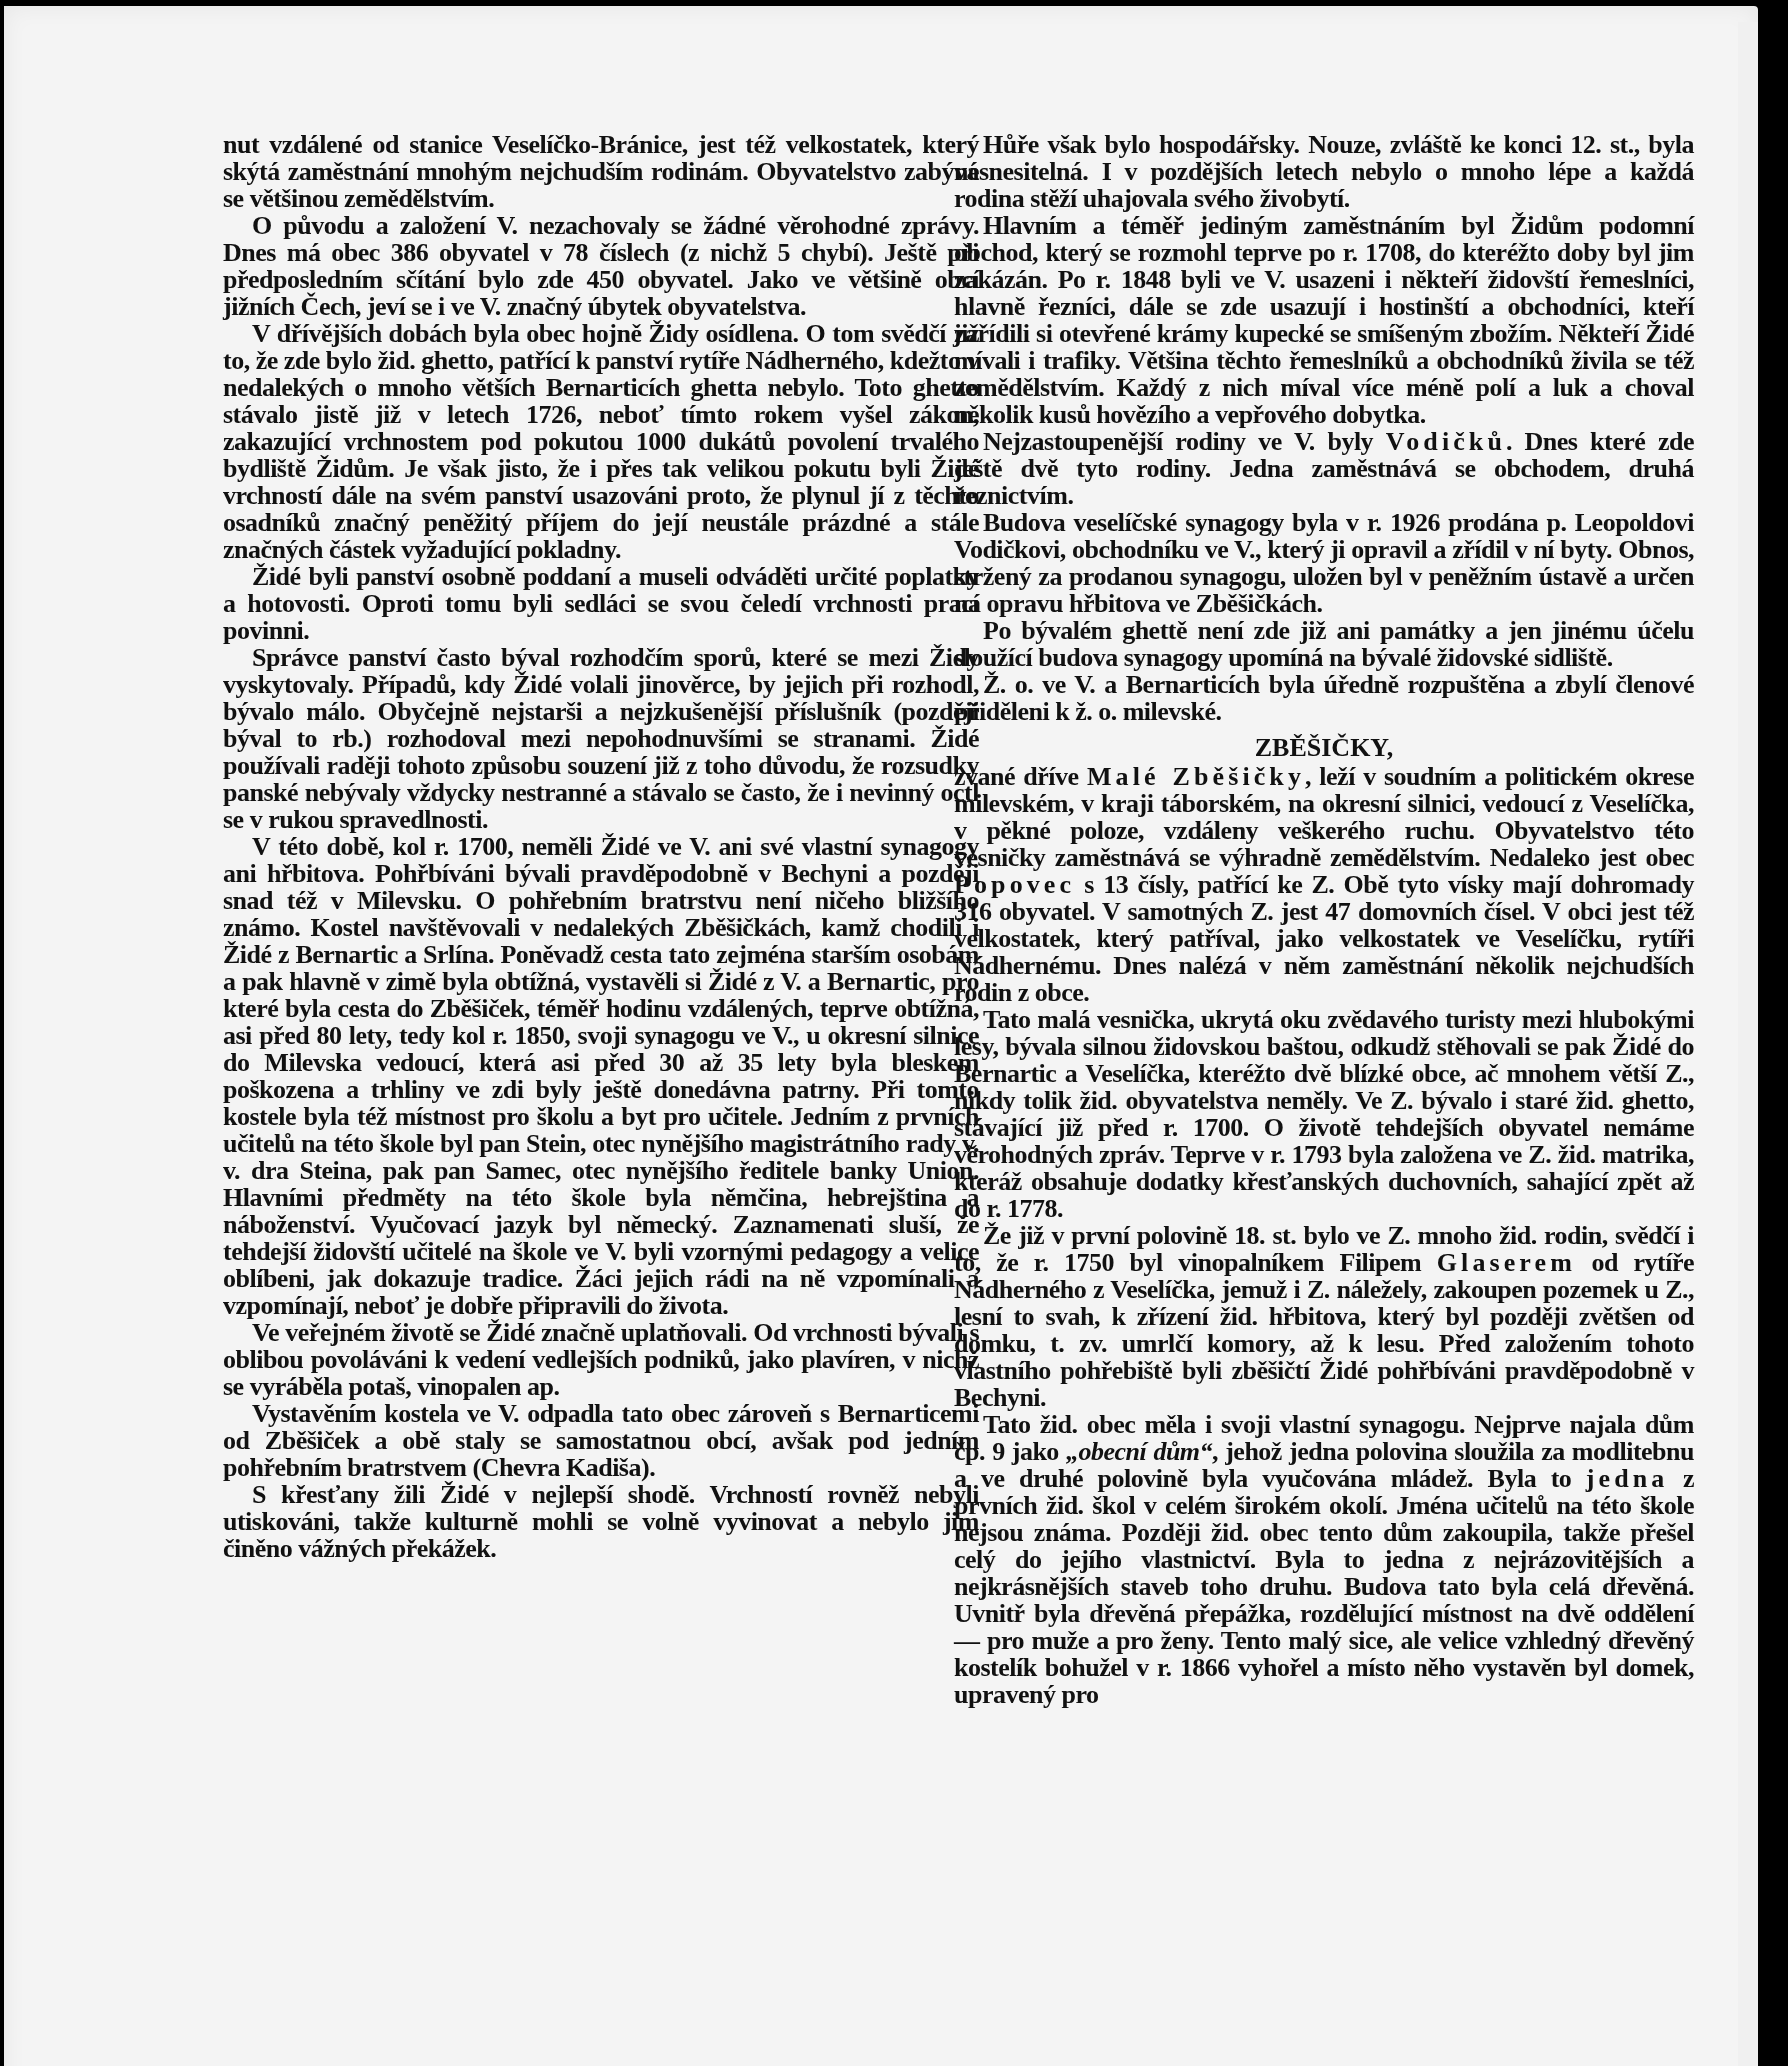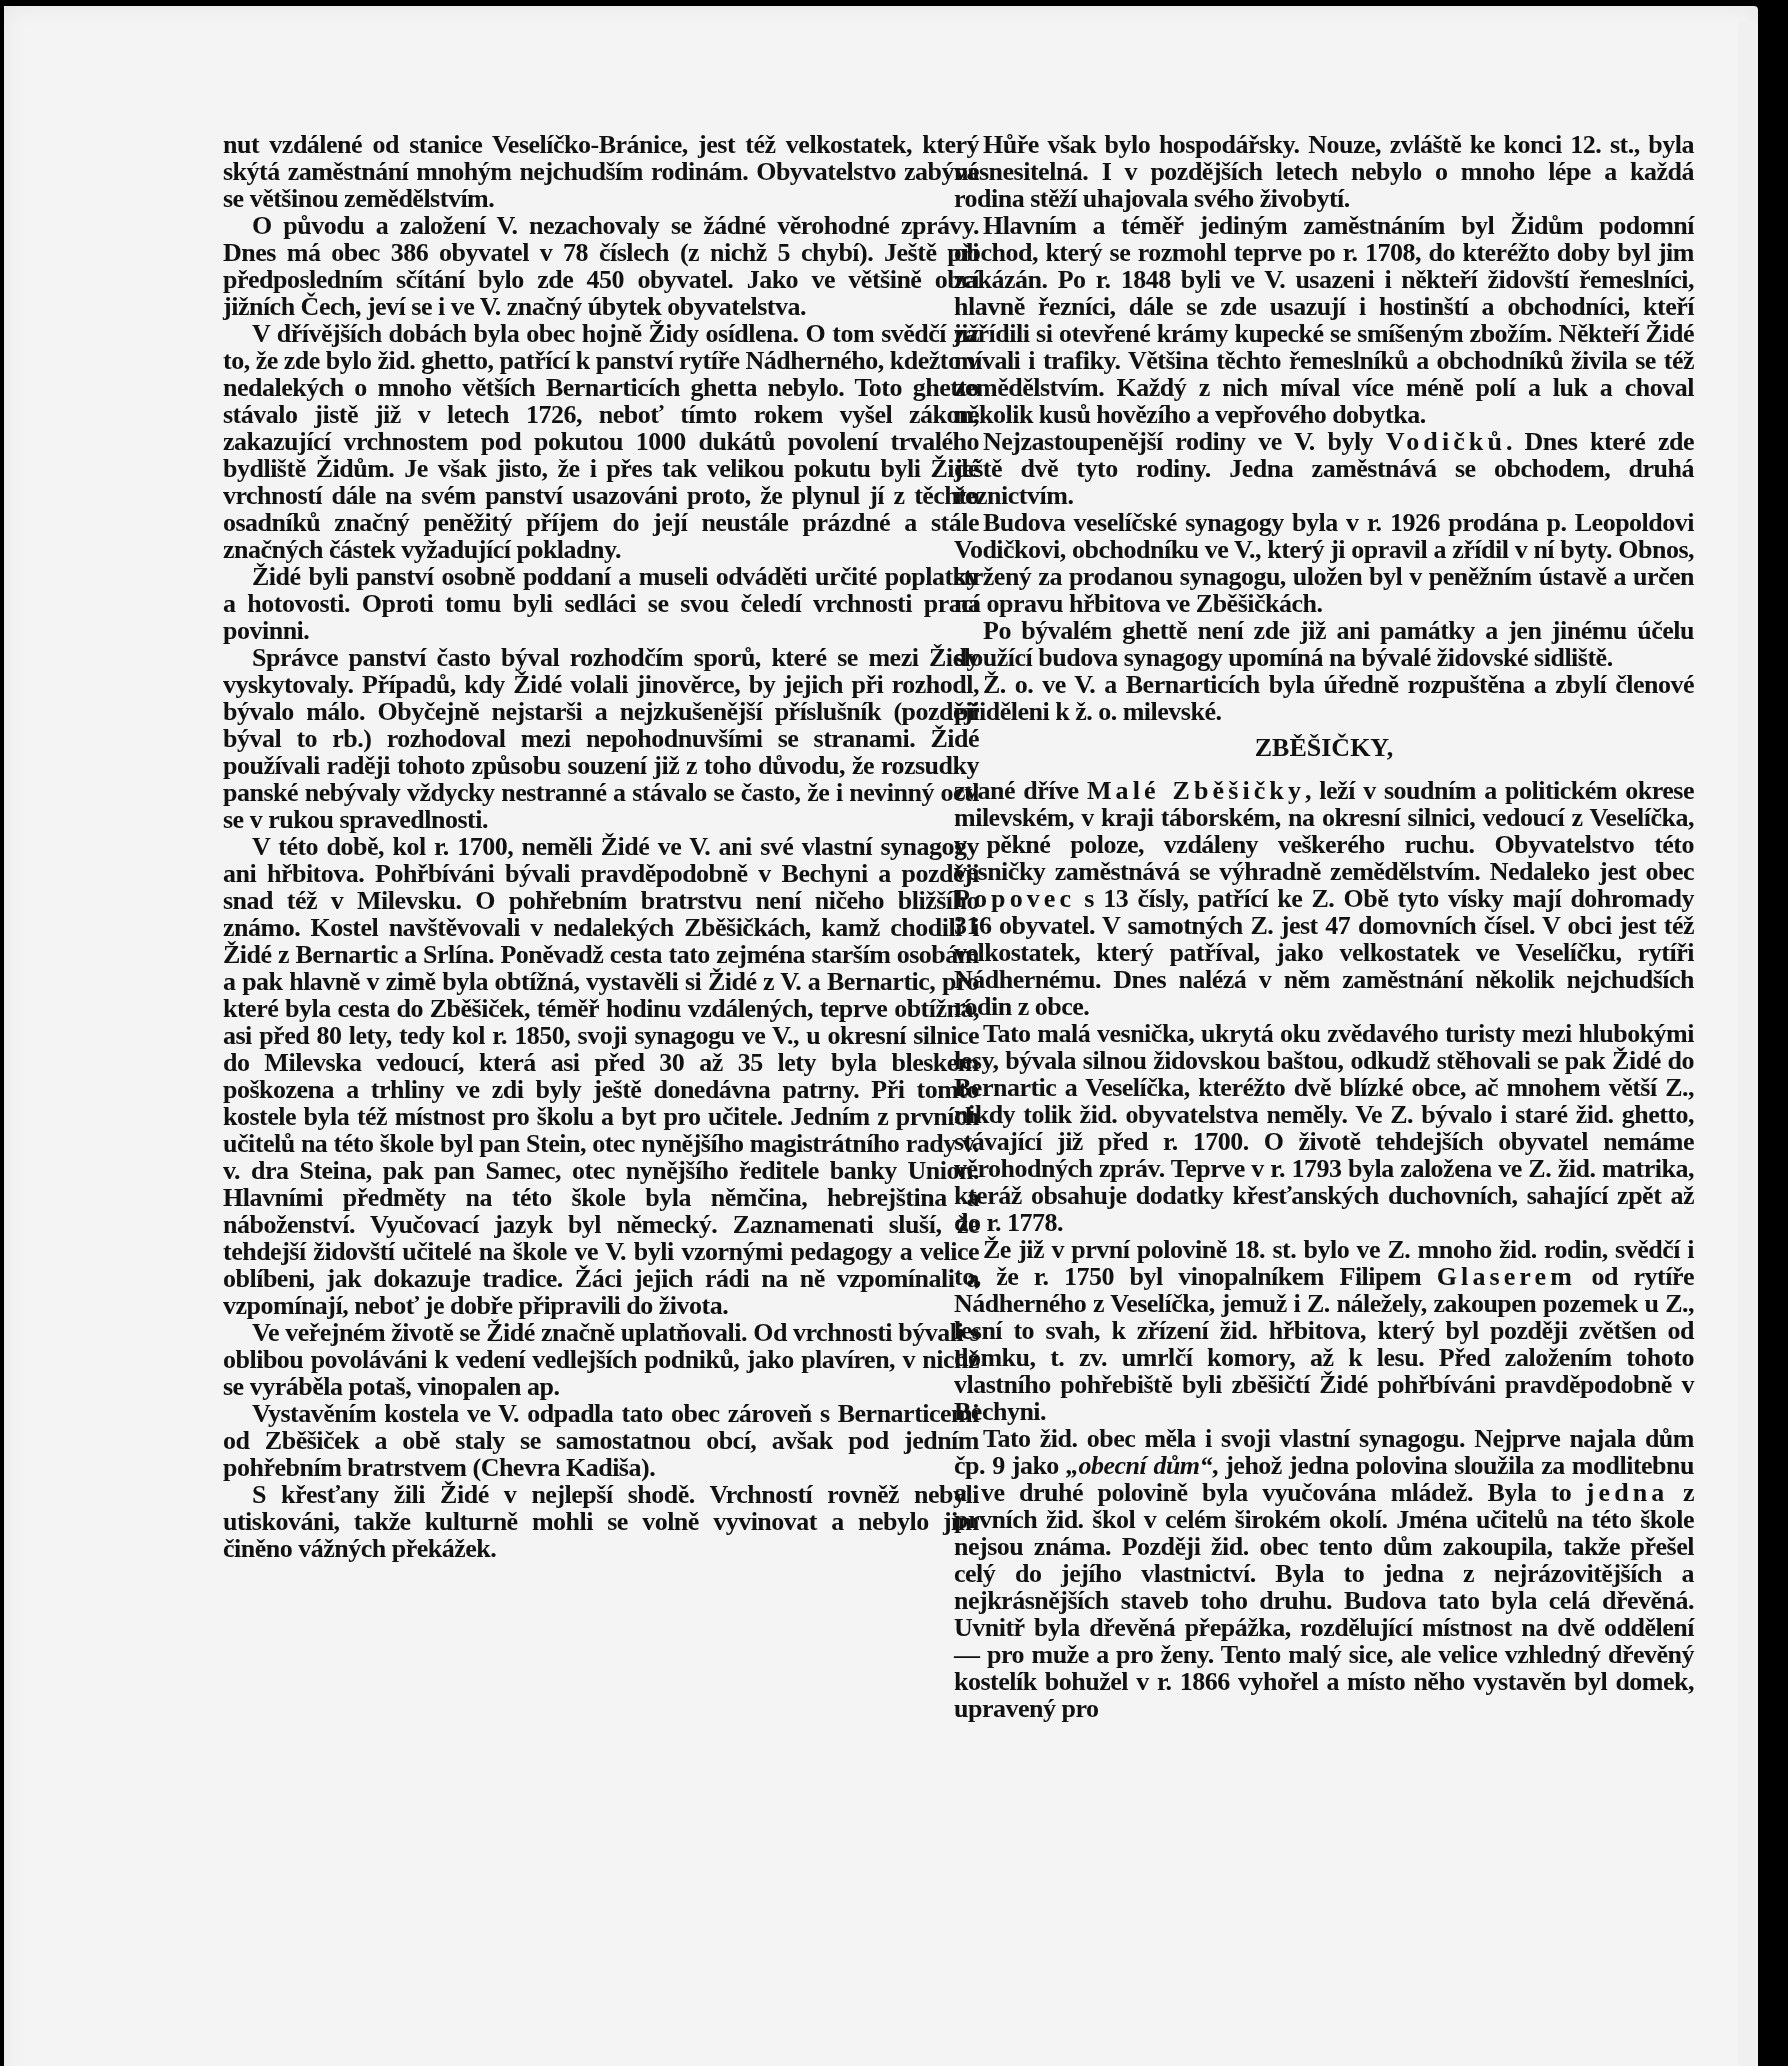--- a/index.html
+++ b/index.html
@@ -39,21 +39,21 @@
   .col-left { left: 223px; }
   .col-right { left: 954px; width: 740px; }
   .column p {
     margin: 0;
     text-indent: 29px;
     hyphens: manual;
   }
   .column p.noindent { text-indent: 0; }
   .section-heading {
     text-align: center;
-    margin: 9px 0 16px 0;
+    margin: 9px 0 2px 0;
     font-weight: bold;
     letter-spacing: 0;
   }
   .spaced { letter-spacing: 4.1px; font-family: Liberation Serif, serif; }
   .ital { font-style: italic; }
 </style>
 </head>
 <body>
 
 <div class="page">

